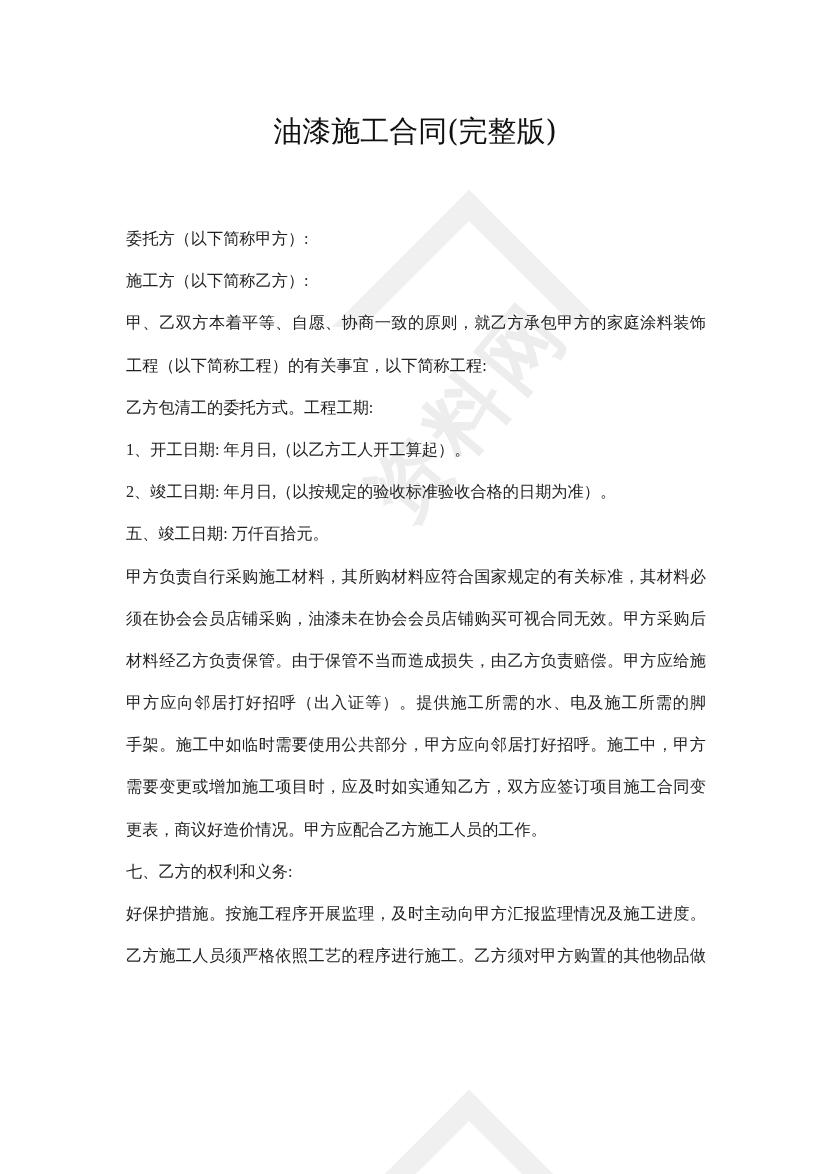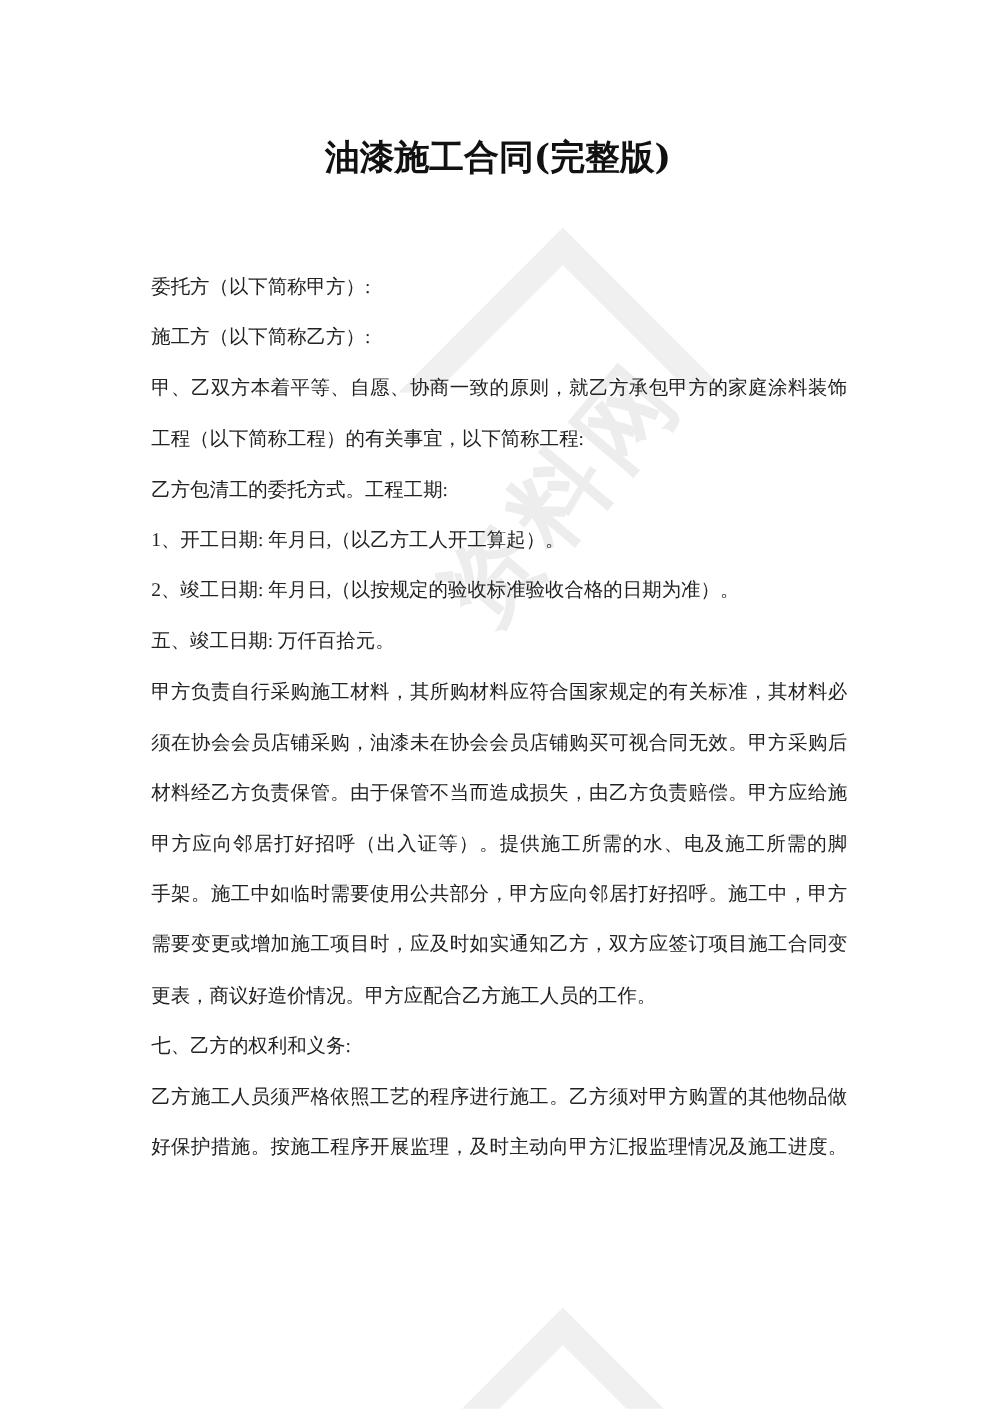--- a/index.html
+++ b/index.html
@@ -23,21 +23,21 @@
     background: #ffffff;
   }
   .title {
     position: absolute;
     top: 112px;
     left: 0;
     width: 830px;
     text-align: center;
     font-family: "DejaVu Serif", "Liberation Serif", serif;
     font-size: 29px;
-    font-weight: bold;
+    font-weight: normal;
     color: #111111;
     letter-spacing: 0px;
     z-index: 2;
   }
   .body {
     position: absolute;
     top: 218px;
     left: 126px;
     width: 580px;
     font-size: 16.2px;
@@ -103,16 +103,16 @@
     <span class="line">2、竣工日期: 年月日,（以按规定的验收标准验收合格的日期为准）。</span>
     <span class="line">五、竣工日期: 万仟百拾元。</span>
     <span class="line justify">甲方负责自行采购施工材料，其所购材料应符合国家规定的有关标准，其材料必</span>
     <span class="line justify">须在协会会员店铺采购，油漆未在协会会员店铺购买可视合同无效。甲方采购后</span>
     <span class="line justify">材料经乙方负责保管。由于保管不当而造成损失，由乙方负责赔偿。甲方应给施</span>
     <span class="line justify">甲方应向邻居打好招呼（出入证等）。提供施工所需的水、电及施工所需的脚</span>
     <span class="line justify">手架。施工中如临时需要使用公共部分，甲方应向邻居打好招呼。施工中，甲方</span>
     <span class="line justify">需要变更或增加施工项目时，应及时如实通知乙方，双方应签订项目施工合同变</span>
     <span class="line">更表，商议好造价情况。甲方应配合乙方施工人员的工作。</span>
     <span class="line">七、乙方的权利和义务:</span>
+    <span class="line justify">好保护措施。按施工程序开展监理，及时主动向甲方汇报监理情况及施工进度。</span>
     <span class="line justify">乙方施工人员须严格依照工艺的程序进行施工。乙方须对甲方购置的其他物品做</span>
-    <span class="line justify">好保护措施。按施工程序开展监理，及时主动向甲方汇报监理情况及施工进度。</span>
   </div>
 </div>
 
 </body></html>

